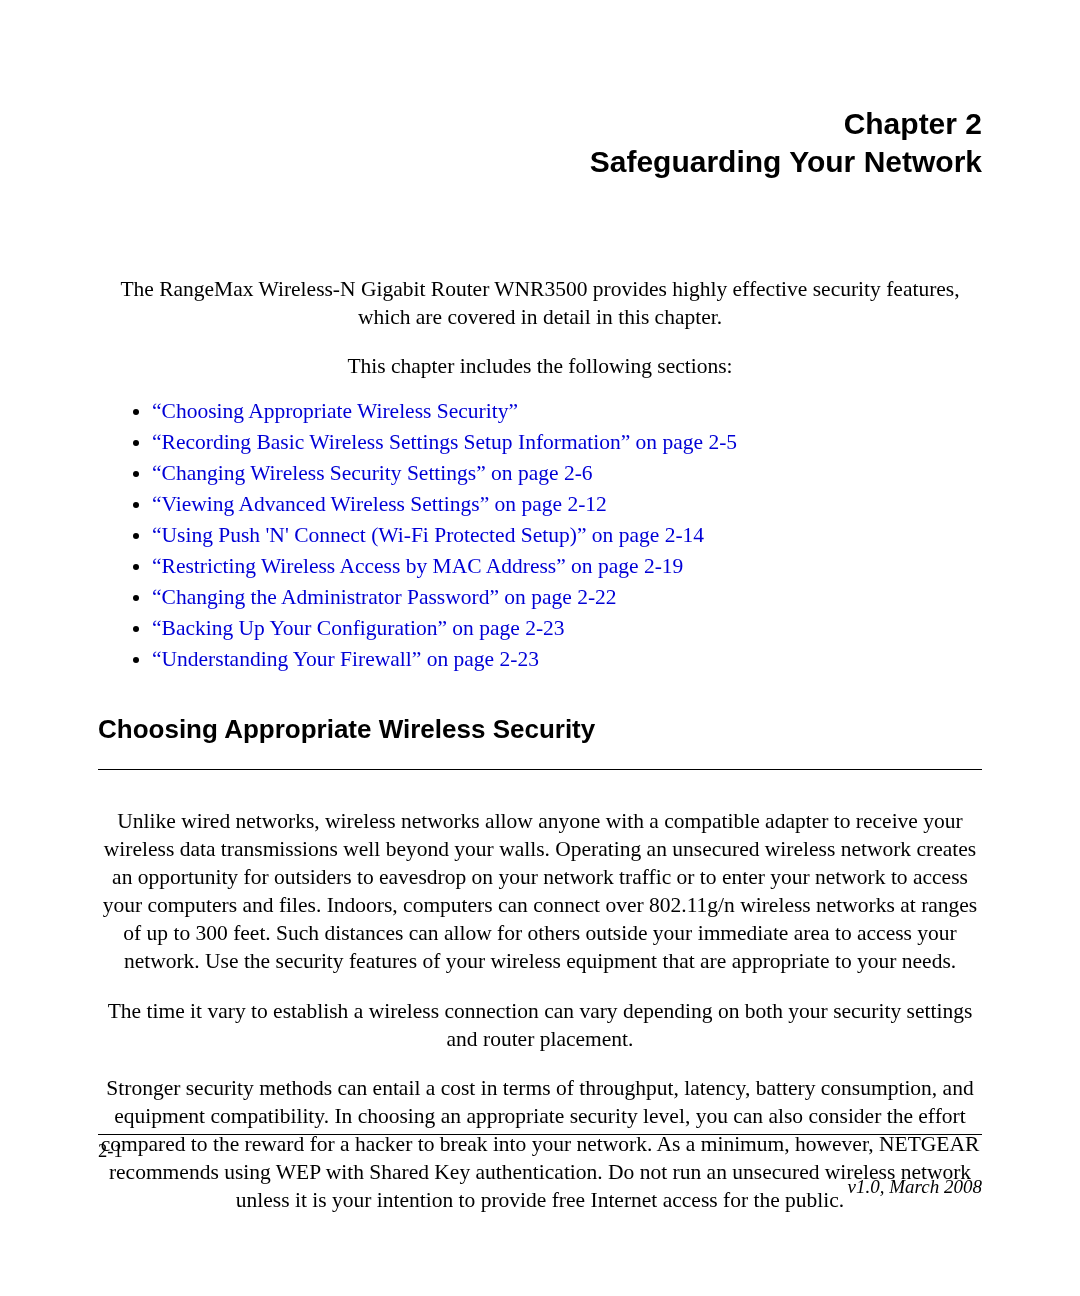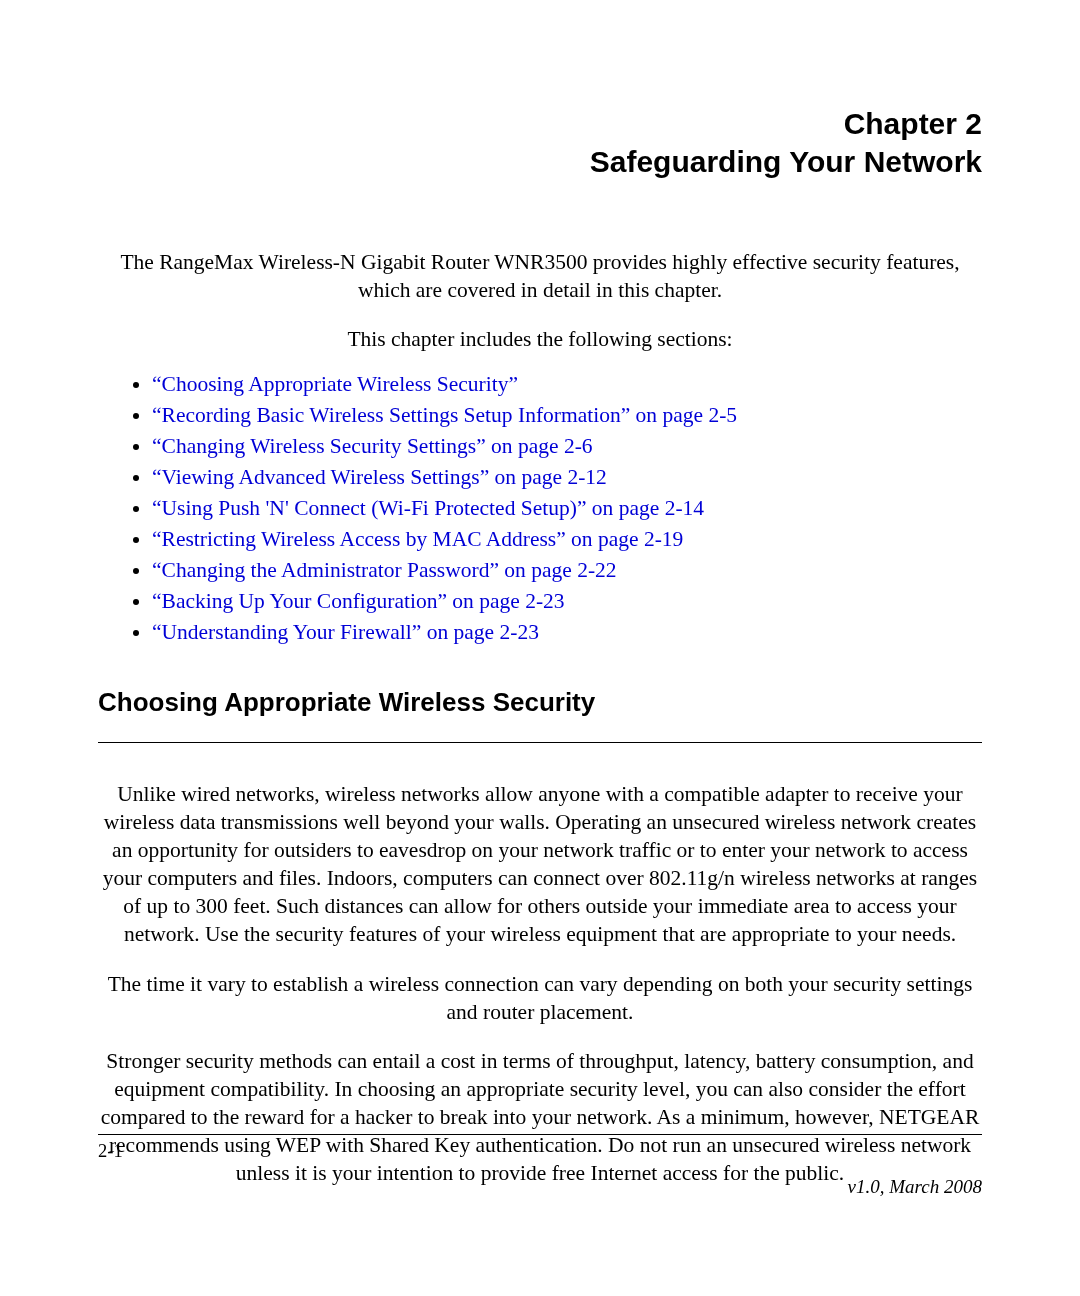--- a/index.html
+++ b/index.html
@@ -15,21 +15,21 @@
     box-sizing: border-box;
     padding: 105px 98px 50px 98px;
     position: relative;
   }
   .chapter-title {
     font-family: Helvetica, Arial, sans-serif;
     font-weight: bold;
     font-size: 30px;
     text-align: right;
     line-height: 1.25;
-    margin-bottom: 69px;
+    margin-bottom: 96px;
   }
   .body-text {
     font-size: 21.5px;
     line-height: 1.3;
     margin-bottom: 12px;
     text-align: center;
   }
   ul.section-list {
     list-style-type: disc;
     padding-left: 54px;

